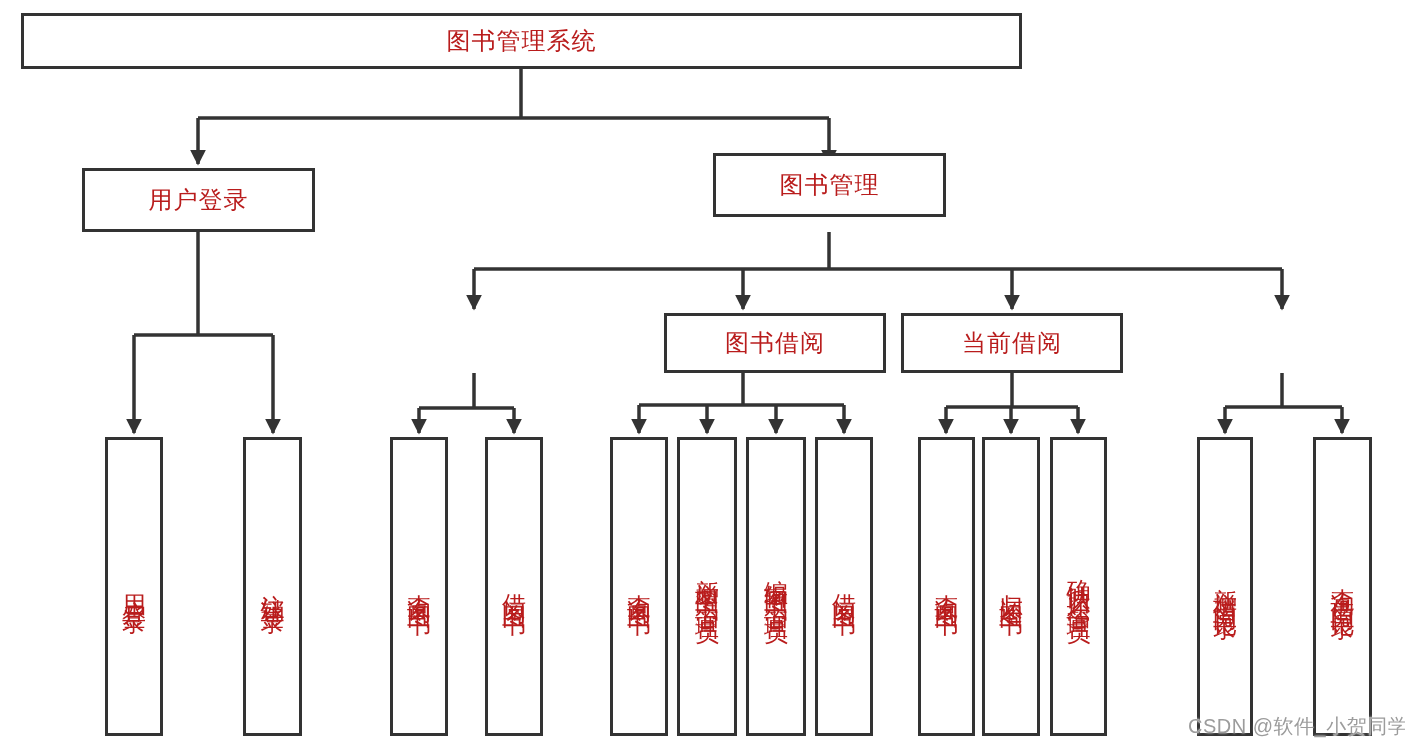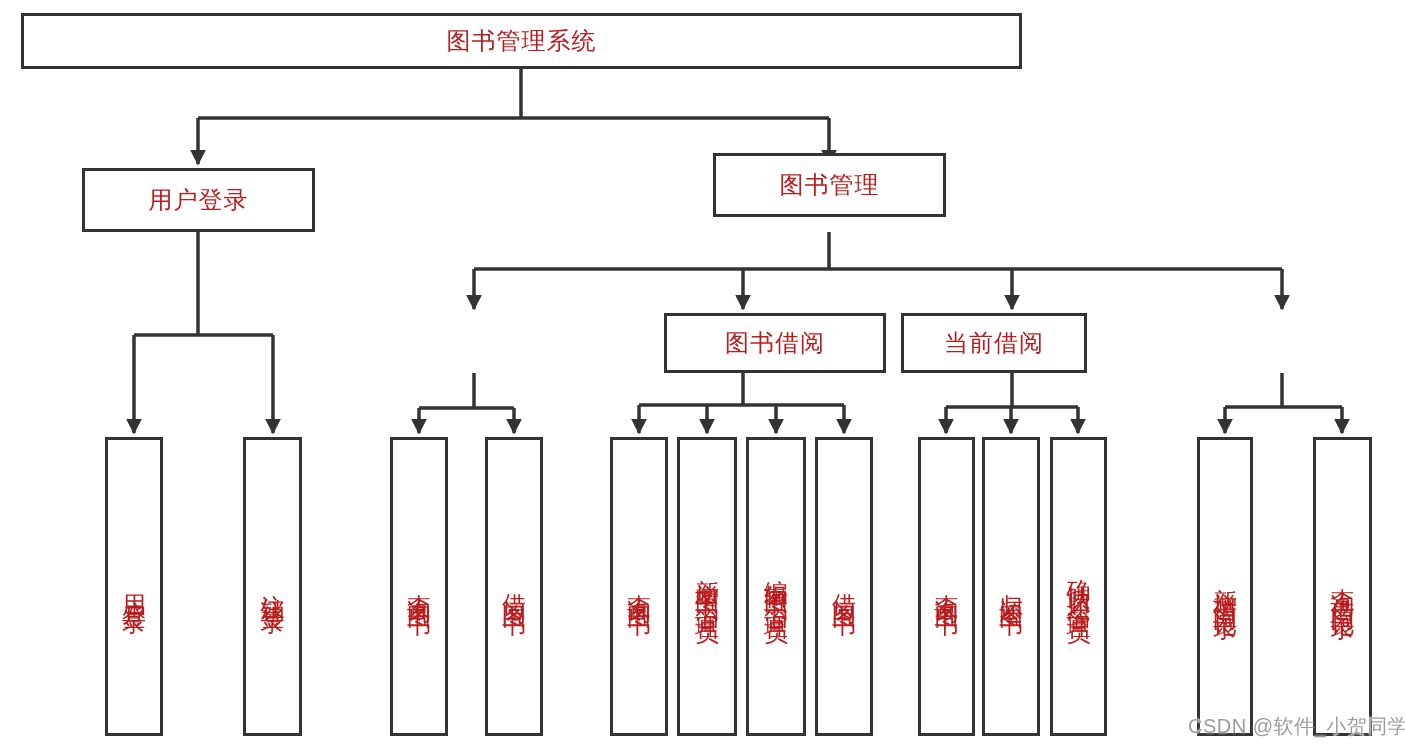--- a/index.html
+++ b/index.html
@@ -46,21 +46,21 @@
     line-height: 1;
     font-size: 24px;
     white-space: nowrap;
   }
   
   .n-root        { left: 21px;   top: 13px;  width: 1001px; height: 56px; }
   .n-user-login  { left: 82px;   top: 168px; width: 233px;  height: 64px; }
   .n-book-mgmt   { left: 713px;  top: 153px; width: 233px;  height: 64px; }
   .n-rec         { left: 363px;  top: 313px; width: 222px;  height: 60px; }
   .n-borrow      { left: 664px;  top: 313px; width: 222px;  height: 60px; }
-  .n-current     { left: 901px;  top: 313px; width: 186px;  height: 60px; }
+  .n-current     { left: 901px;  top: 313px; width: 222px;  height: 60px; }
   .n-records     { left: 1171px; top: 313px; width: 222px;  height: 60px; }
   .lf-0  { left: 105px;  width: 58px; }
   .lf-1  { left: 243px;  width: 59px; }
   .lf-2  { left: 390px;  width: 58px; }
   .lf-3  { left: 485px;  width: 58px; }
   .lf-4  { left: 610px;  width: 58px; }
   .lf-5  { left: 677px;  width: 60px; }
   .lf-6  { left: 746px;  width: 60px; }
   .lf-7  { left: 815px;  width: 58px; }
   .lf-8  { left: 918px;  width: 57px; }

